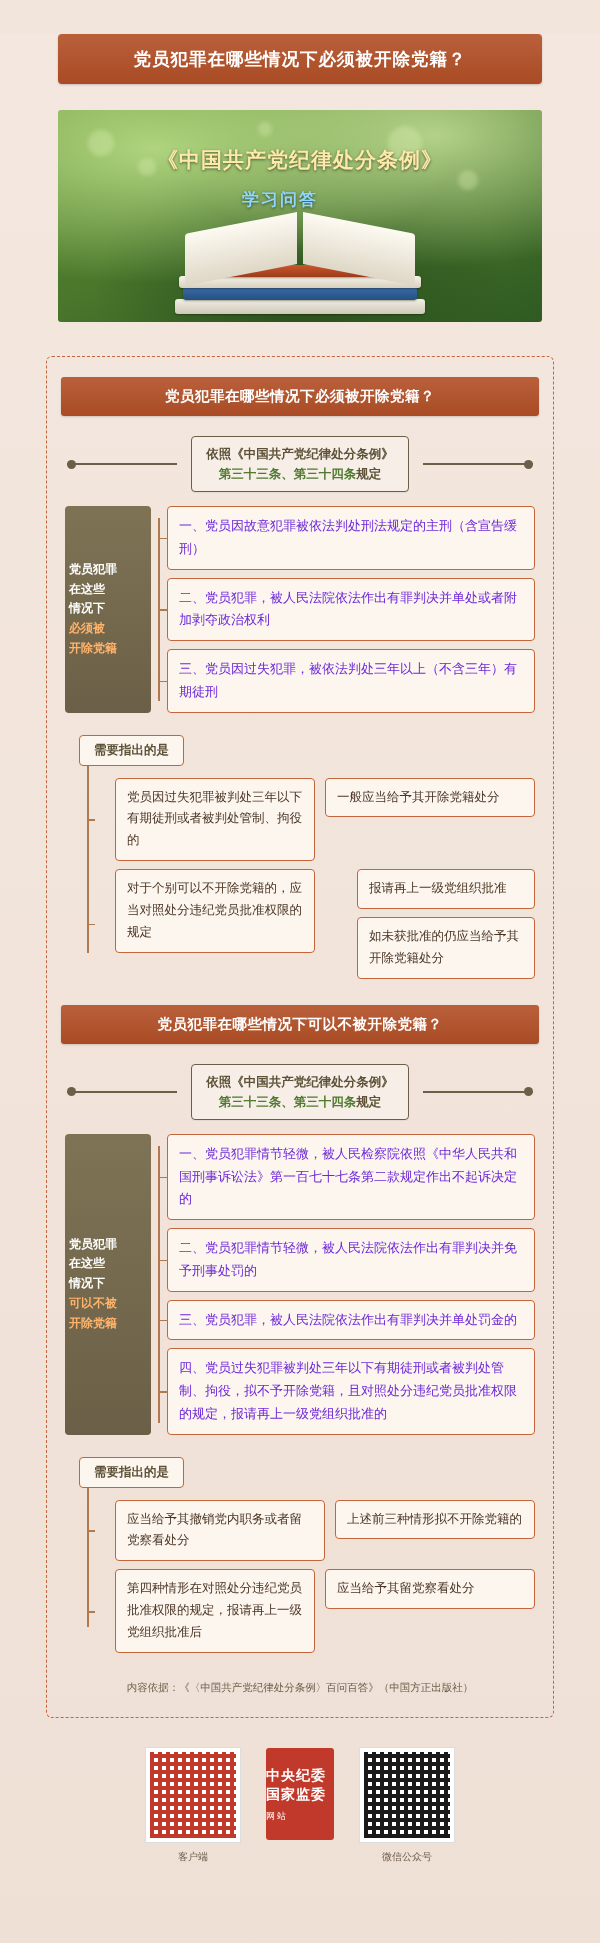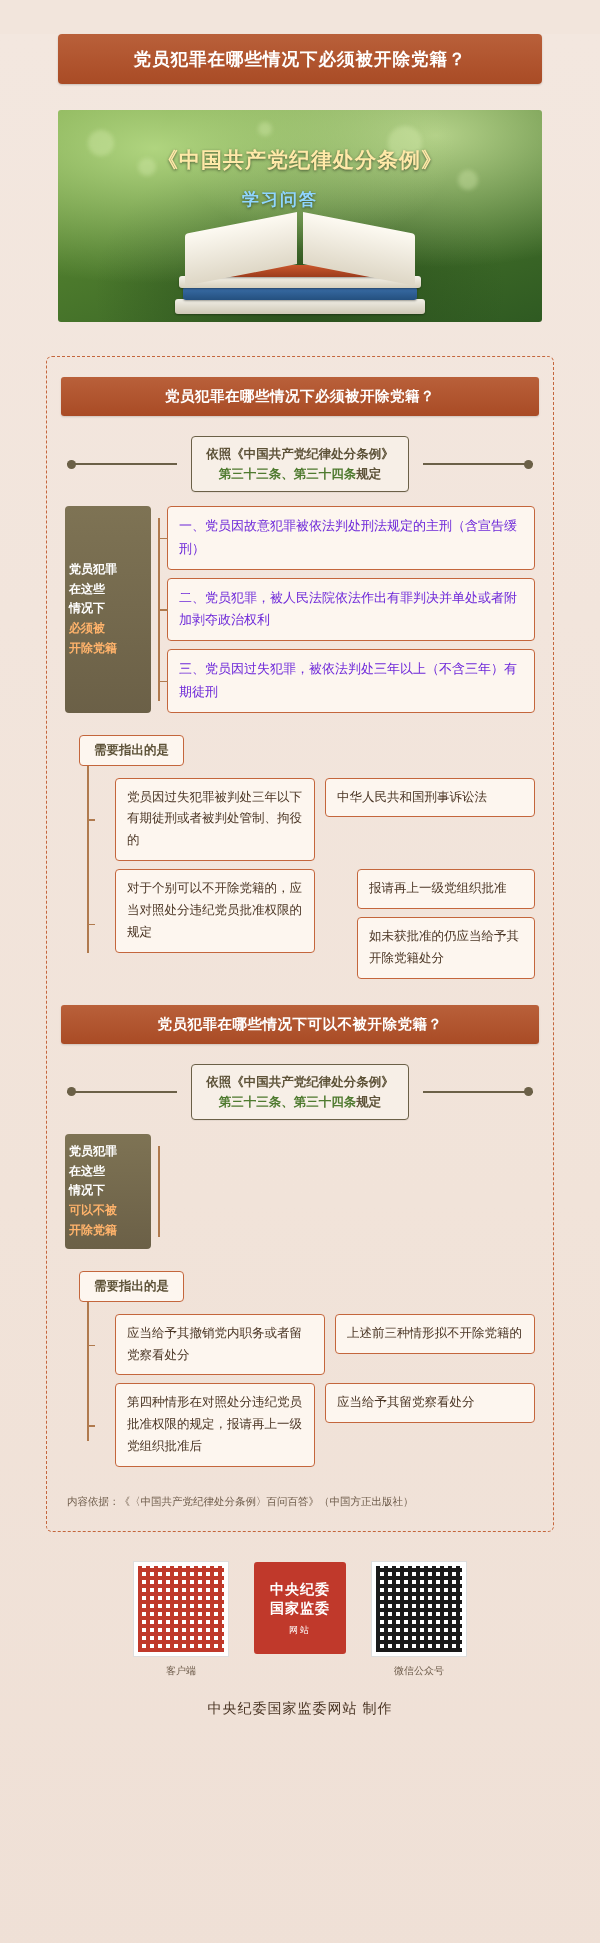--- a/index.html
+++ b/index.html
@@ -163,21 +163,21 @@
   .nbox{
     border:1.5px solid #c4663c;border-radius:4px;background:#fdf6ef;
     padding:8px 11px;font-size:12.5px;line-height:1.75;color:#4a3524;
     box-sizing:border-box;
   }
   .nbox.a{flex:0 0 200px;}
   .nbox.b{flex:1;display:flex;align-items:center;}
   .subcol{flex:1;display:flex;flex-direction:column;gap:8px;margin-left:32px;}
 
   .divider-note{
-    margin:26px 6px 6px 6px;text-align:left;font-size:10.5px;color:#6e5c4b;line-height:1.7;
+    margin:26px 6px 6px 6px;text-align:center;font-size:10.5px;color:#6e5c4b;line-height:1.7;
   }
 
   
   .qr-area{
     margin:30px 58px 0 58px;display:flex;justify-content:center;align-items:flex-start;gap:26px;
   }
   .qr-cell{text-align:center;}
   .qr{
     width:86px;height:86px;
     background-image:
@@ -187,22 +187,22 @@
     border:4px solid #fff;
     box-shadow:0 0 0 1px #ddd;
   }
   .qr.red{
     background-image:
       repeating-linear-gradient(90deg,#c0392b 0 4px,transparent 4px 8px),
       repeating-linear-gradient(0deg,#c0392b 0 4px,transparent 4px 8px);
   }
   .qr-caption{font-size:10px;color:#6e5c4b;margin-top:8px;}
   .center-badge{
-    width:92px;height:92px;background:#c0392b;border-radius:3px;color:#fff;
-    display:flex;flex-direction:column;align-items:center;justify-content:center;
+    width:68px;height:92px;background:#c0392b;border-radius:3px;color:#fff;
+    display:flex;flex-direction:column;align-items:flex-start;justify-content:center;
     font-weight:bold;font-size:14px;line-height:1.35;letter-spacing:1px;
   }
   .center-badge .sub{font-size:9px;font-weight:normal;margin-top:6px;letter-spacing:2px;}
   .footer{
     margin:22px 0 30px 0;text-align:center;font-size:14px;color:#4a3524;letter-spacing:1px;
   }
 </style>
 </head>
 <body>
 
@@ -261,21 +261,21 @@
       </div>
     </div>
 
     <div class="note-wrap">
       <div class="note-title">需要指出的是</div>
       <div class="note-body">
         <div class="note-rail"></div>
         <div class="note-rows">
           <div class="note-row">
             <div class="nbox a">党员因过失犯罪被判处三年以下有期徒刑或者被判处管制、拘役的</div>
-            <div class="nbox b">中华人民共和国刑事诉讼法</div>
+            <div class="nbox b">一般应当给予其开除党籍处分</div>
           </div>
           <div class="note-row">
             <div class="nbox a">对于个别可以不开除党籍的，应当对照处分违纪党员批准权限的规定</div>
             <div class="subcol">
               <div class="nbox">报请再上一级党组织批准</div>
               <div class="nbox">如未获批准的仍应当给予其开除党籍处分</div>
             </div>
           </div>
         </div>
       </div>
@@ -294,20 +294,26 @@
 
     <div class="group">
       <div class="tag">
         <span>党员犯罪</span>
         <span>在这些</span>
         <span>情况下</span>
         <span class="hi">可以不被</span>
         <span class="hi">开除党籍</span>
       </div>
       <div class="connector"></div>
+      <div class="items">
+        <div class="item">一、党员犯罪情节轻微，被人民检察院依照《中华人民共和国刑事诉讼法》第一百七十七条第二款规定作出不起诉决定的</div>
+        <div class="item">二、党员犯罪情节轻微，被人民法院依法作出有罪判决并免予刑事处罚的</div>
+        <div class="item">三、党员犯罪，被人民法院依法作出有罪判决并单处罚金的</div>
+        <div class="item">四、党员过失犯罪被判处三年以下有期徒刑或者被判处管制、拘役，拟不予开除党籍，且对照处分违纪党员批准权限的规定，报请再上一级党组织批准的</div>
+      </div>
     </div>
 
     <div class="note-wrap">
       <div class="note-title">需要指出的是</div>
       <div class="note-body">
         <div class="note-rail"></div>
         <div class="note-rows">
           <div class="note-row">
             <div class="nbox b">应当给予其撤销党内职务或者留党察看处分</div>
             <div class="nbox a">上述前三种情形拟不开除党籍的</div>
@@ -334,14 +340,13 @@
         <span>国家监委</span>
         <span class="sub">网站</span>
       </div>
     </div>
     <div class="qr-cell">
       <div class="qr"></div>
       <div class="qr-caption">微信公众号</div>
     </div>
   </div>
 
-  <div class="footer">中央纪委国家监委网站 制作</div>
 </div>
 
 </body></html>

